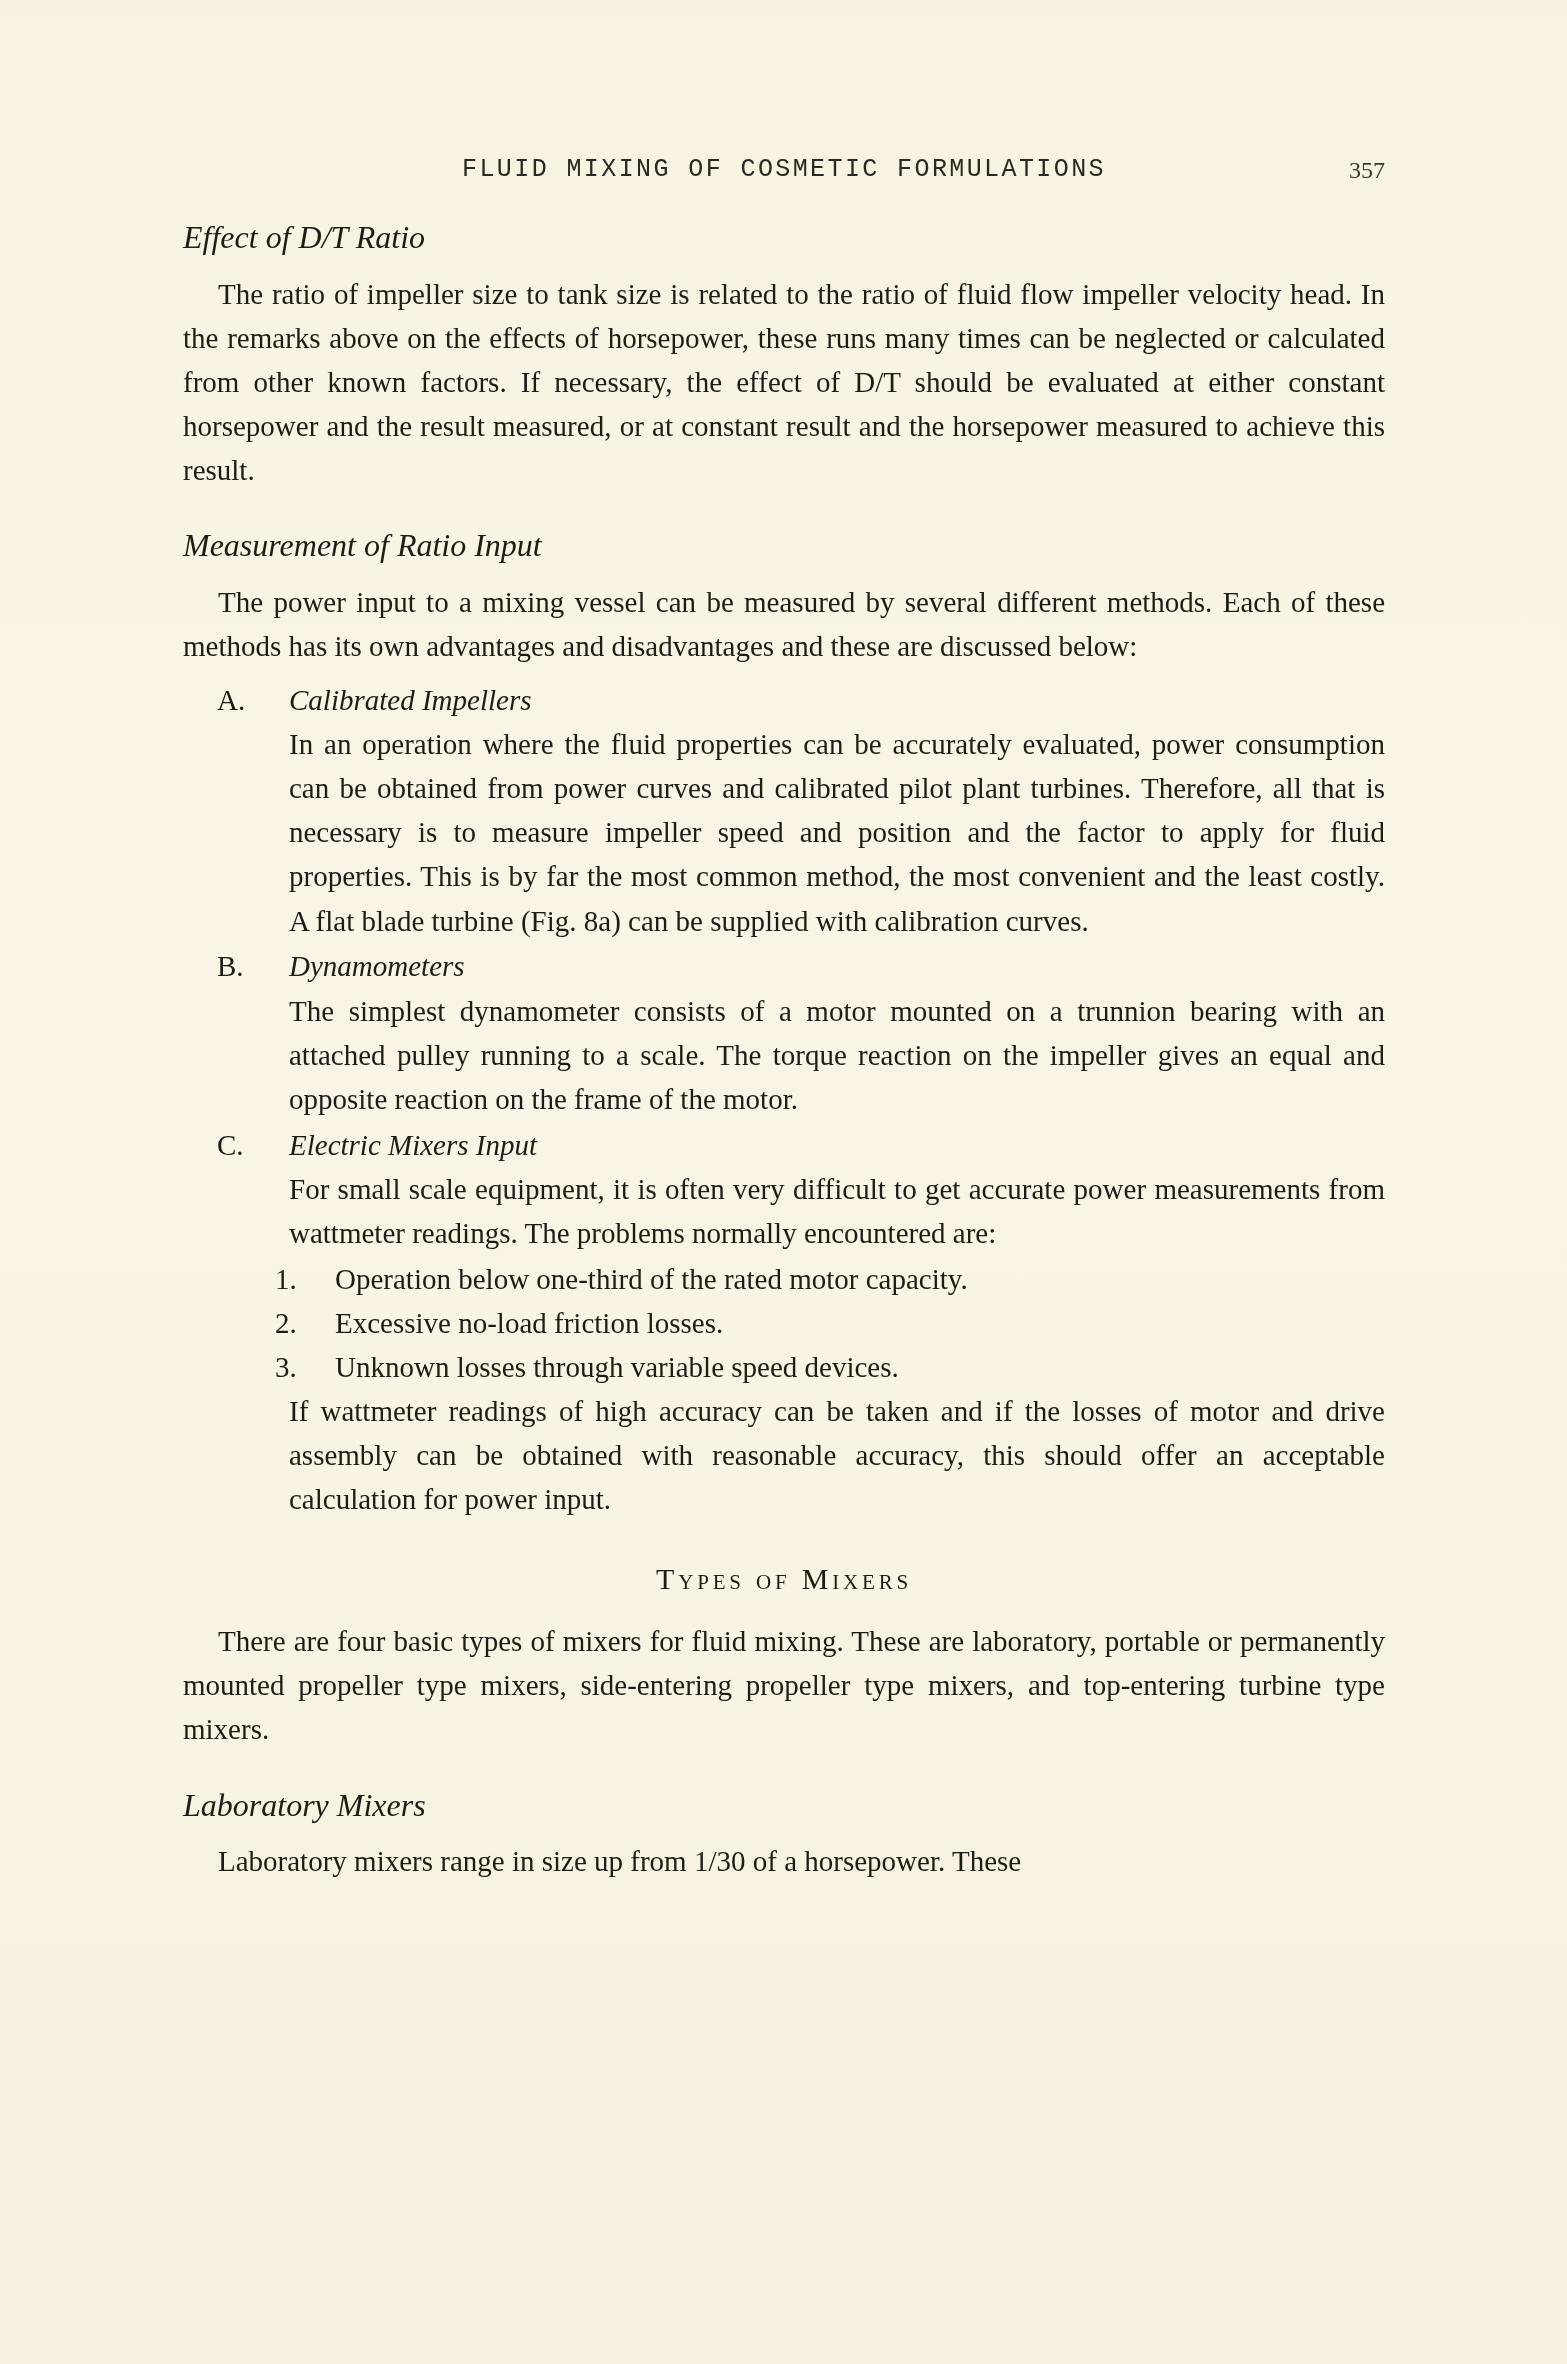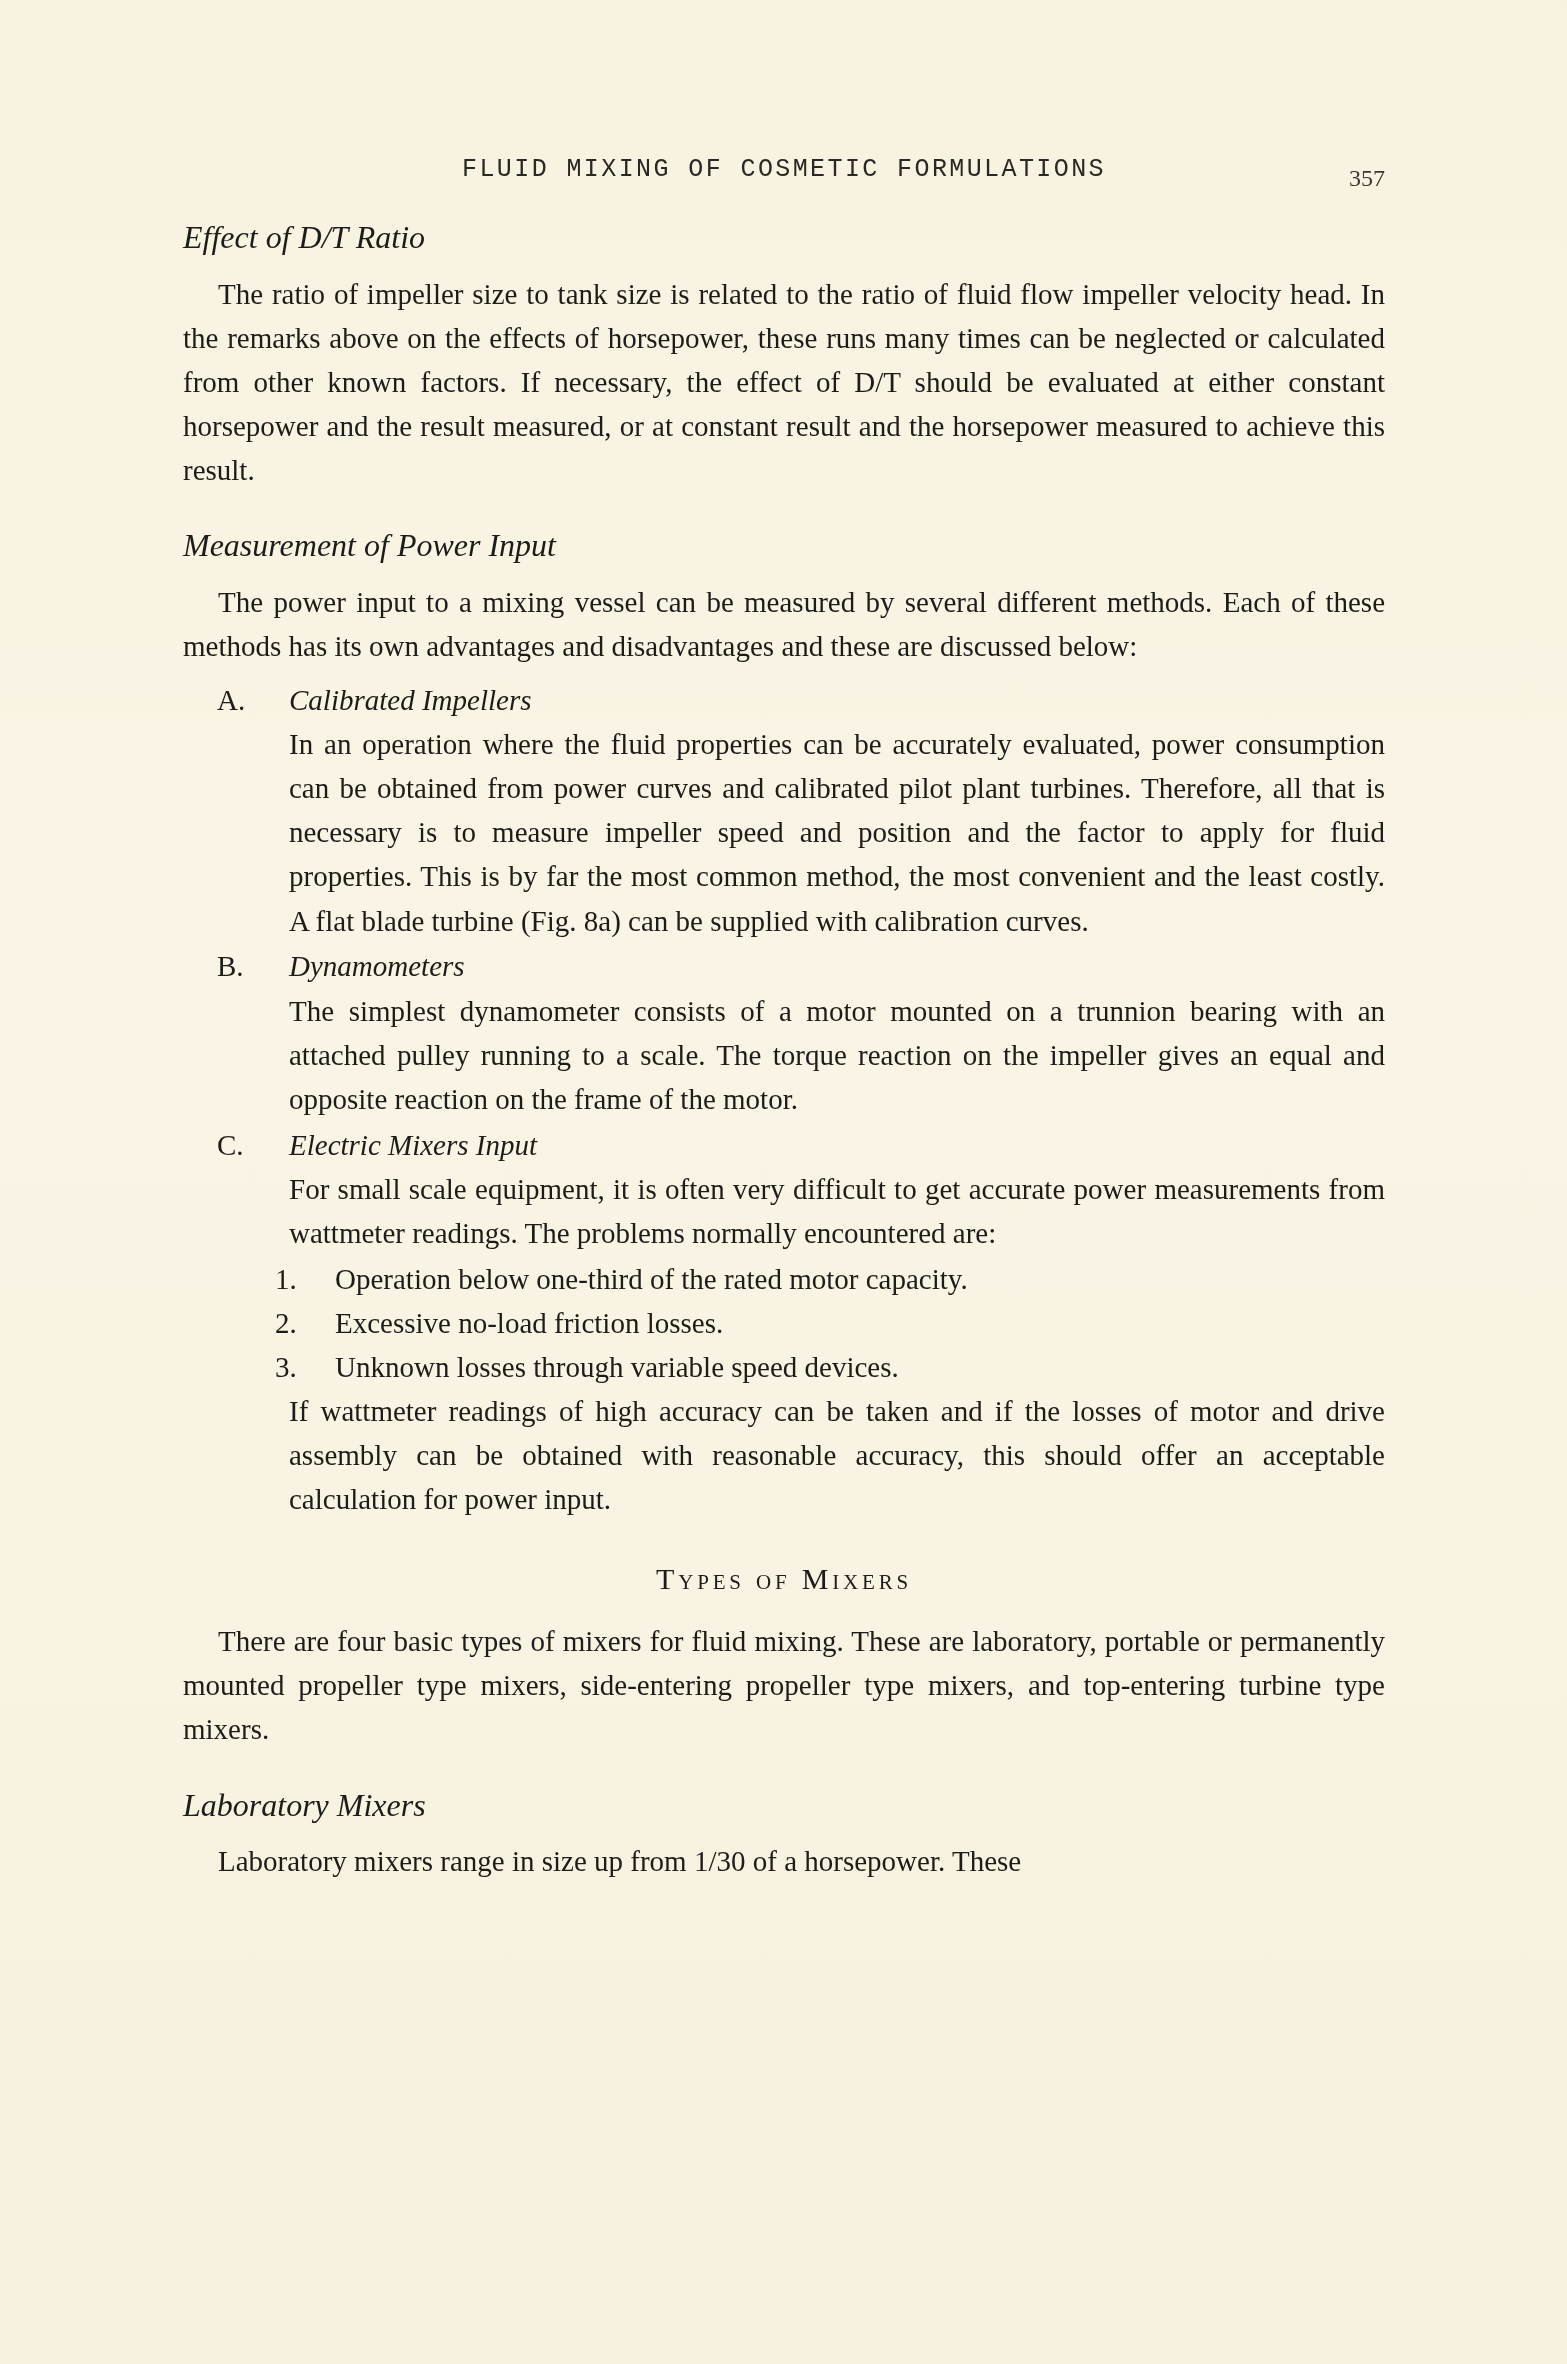--- a/index.html
+++ b/index.html
@@ -30,21 +30,21 @@
   }
   .running-head {
     font-size: 25px;
     letter-spacing: 2.4px;
     color: #2a2822;
     font-family: Liberation Mono, monospace;
   }
   .page-number {
     position: absolute;
     right: 0;
-    top: 16px;
+    top: 8px;
     font-size: 24px;
     color: #3a372f;
   }
   .sec-head {
     font-style: italic;
     font-weight: normal;
     font-size: 32px;
     margin: 33px 0 13.4px 0;
     line-height: 1.3;
   }
@@ -102,21 +102,21 @@
 <div class="page">
 
   <div class="running-head-row">
     <span class="running-head">FLUID MIXING OF COSMETIC FORMULATIONS</span>
     <span class="page-number">357</span>
   </div>
 
   <h2 class="sec-head">Effect of D/T Ratio</h2>
   <p class="para indent">The ratio of impeller size to tank size is related to the ratio of fluid flow impeller velocity head. In the remarks above on the effects of horsepower, these runs many times can be neglected or calculated from other known factors. If necessary, the effect of D/T should be evaluated at either constant horsepower and the result measured, or at constant result and the horsepower measured to achieve this result.</p>
 
-  <h2 class="sec-head">Measurement of Power Input</h2>
+  <h2 class="sec-head">Measurement of Ratio Input</h2>
   <p class="para indent">The power input to a mixing vessel can be measured by several different methods. Each of these methods has its own advantages and disadvantages and these are discussed below:</p>
 
   <div class="item">
     <div class="item-head">
       <span class="item-label">A.</span><span class="item-title">Calibrated Impellers</span>
     </div>
     <p class="item-body">In an operation where the fluid properties can be accurately evaluated, power consumption can be obtained from power curves and calibrated pilot plant turbines. Therefore, all that is necessary is to measure impeller speed and position and the factor to apply for fluid properties. This is by far the most common method, the most convenient and the least costly. A flat blade turbine (Fig. 8a) can be supplied with calibration curves.</p>
   </div>
 
   <div class="item">

